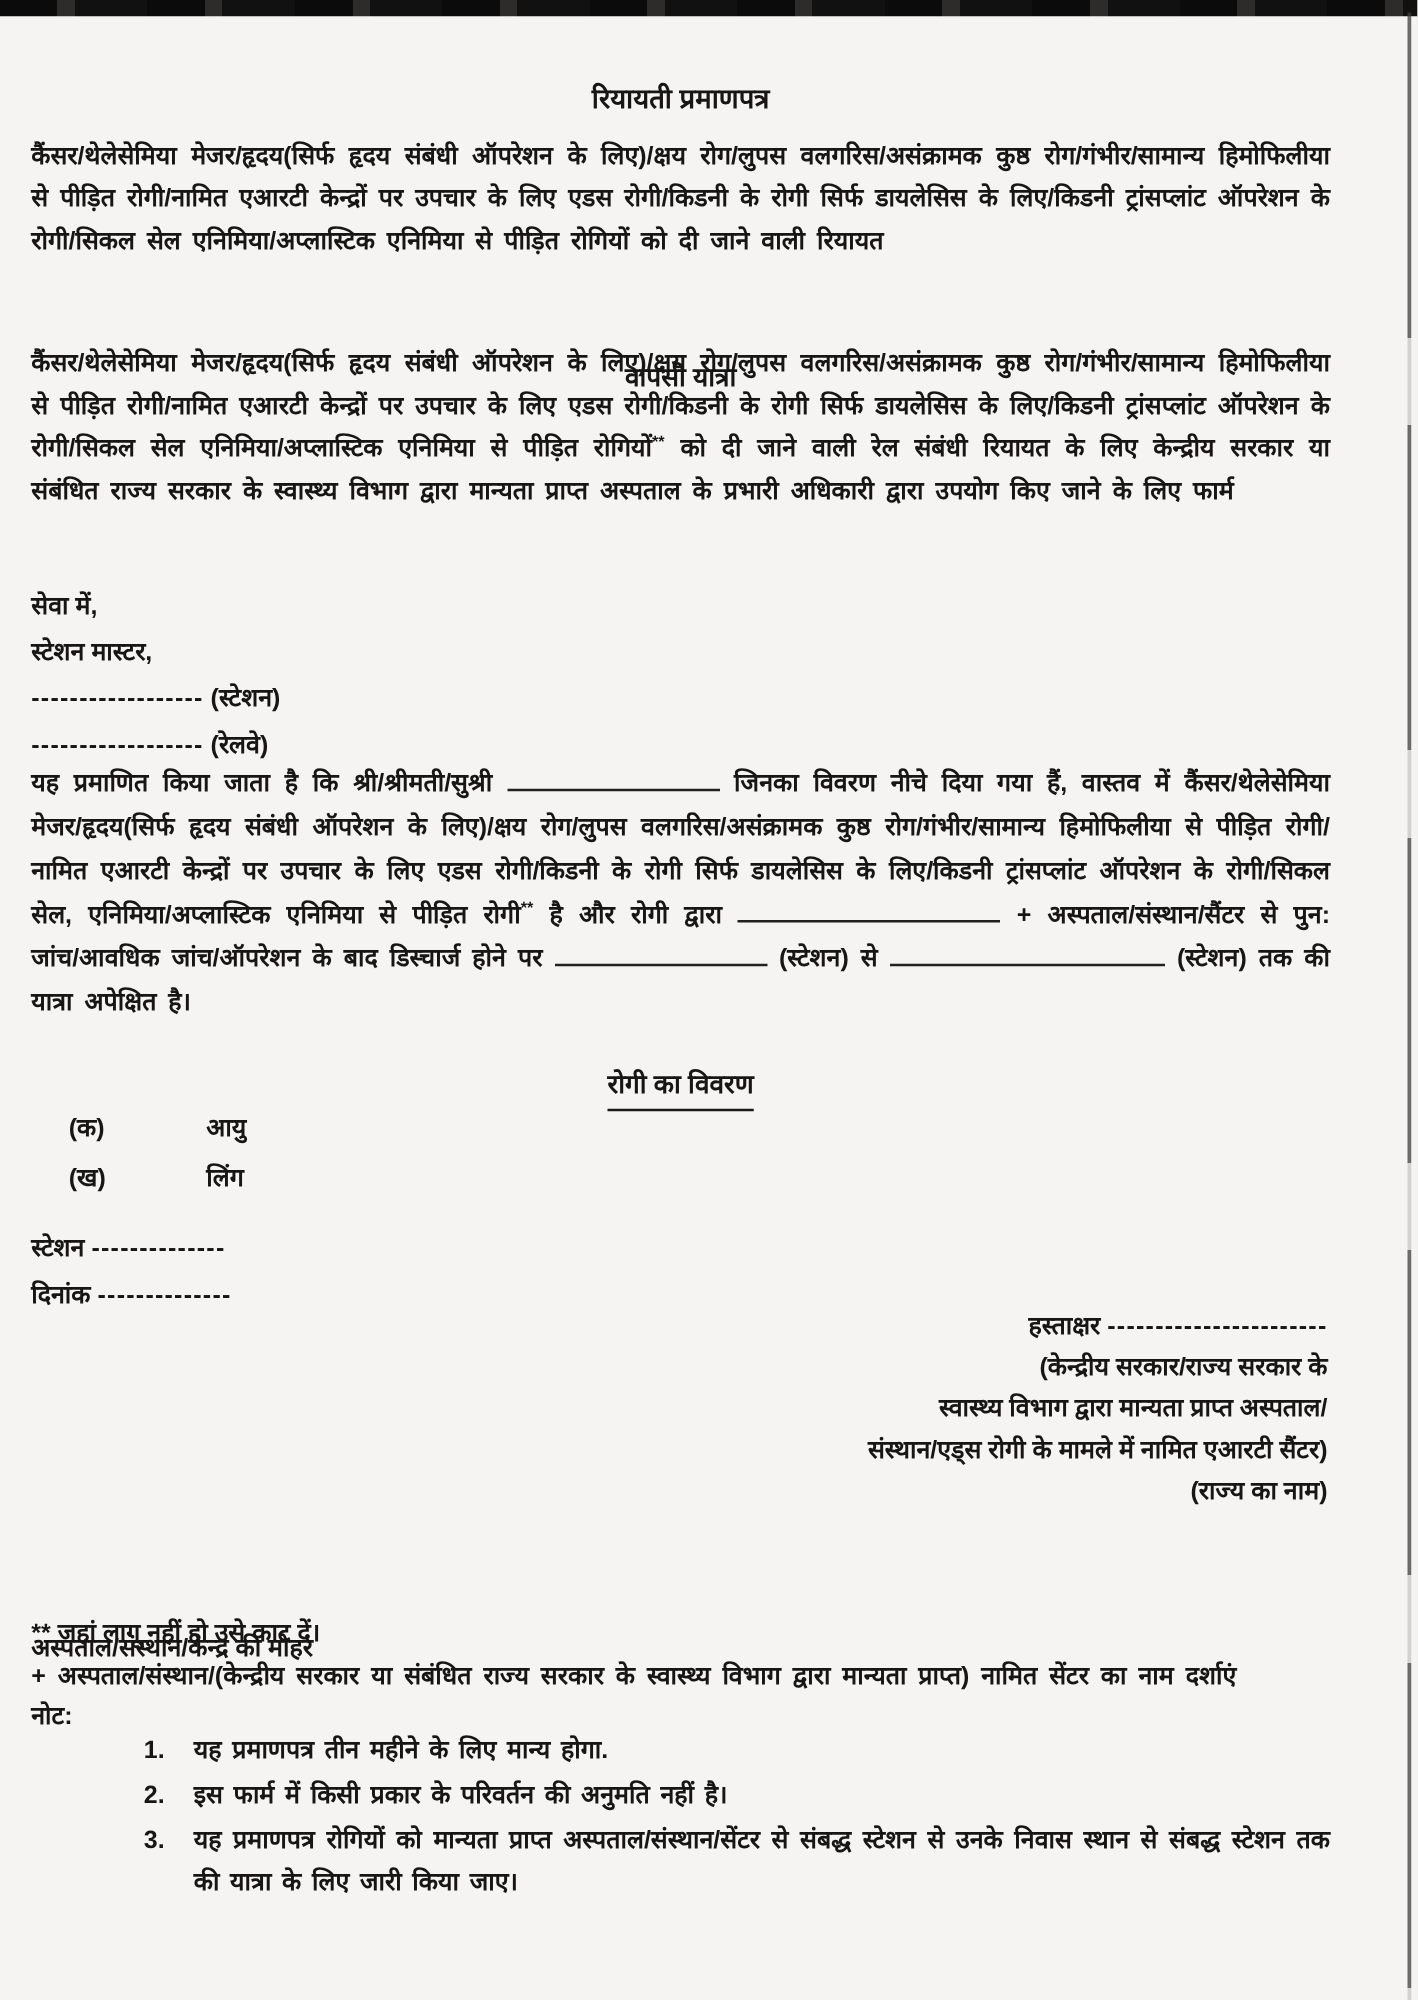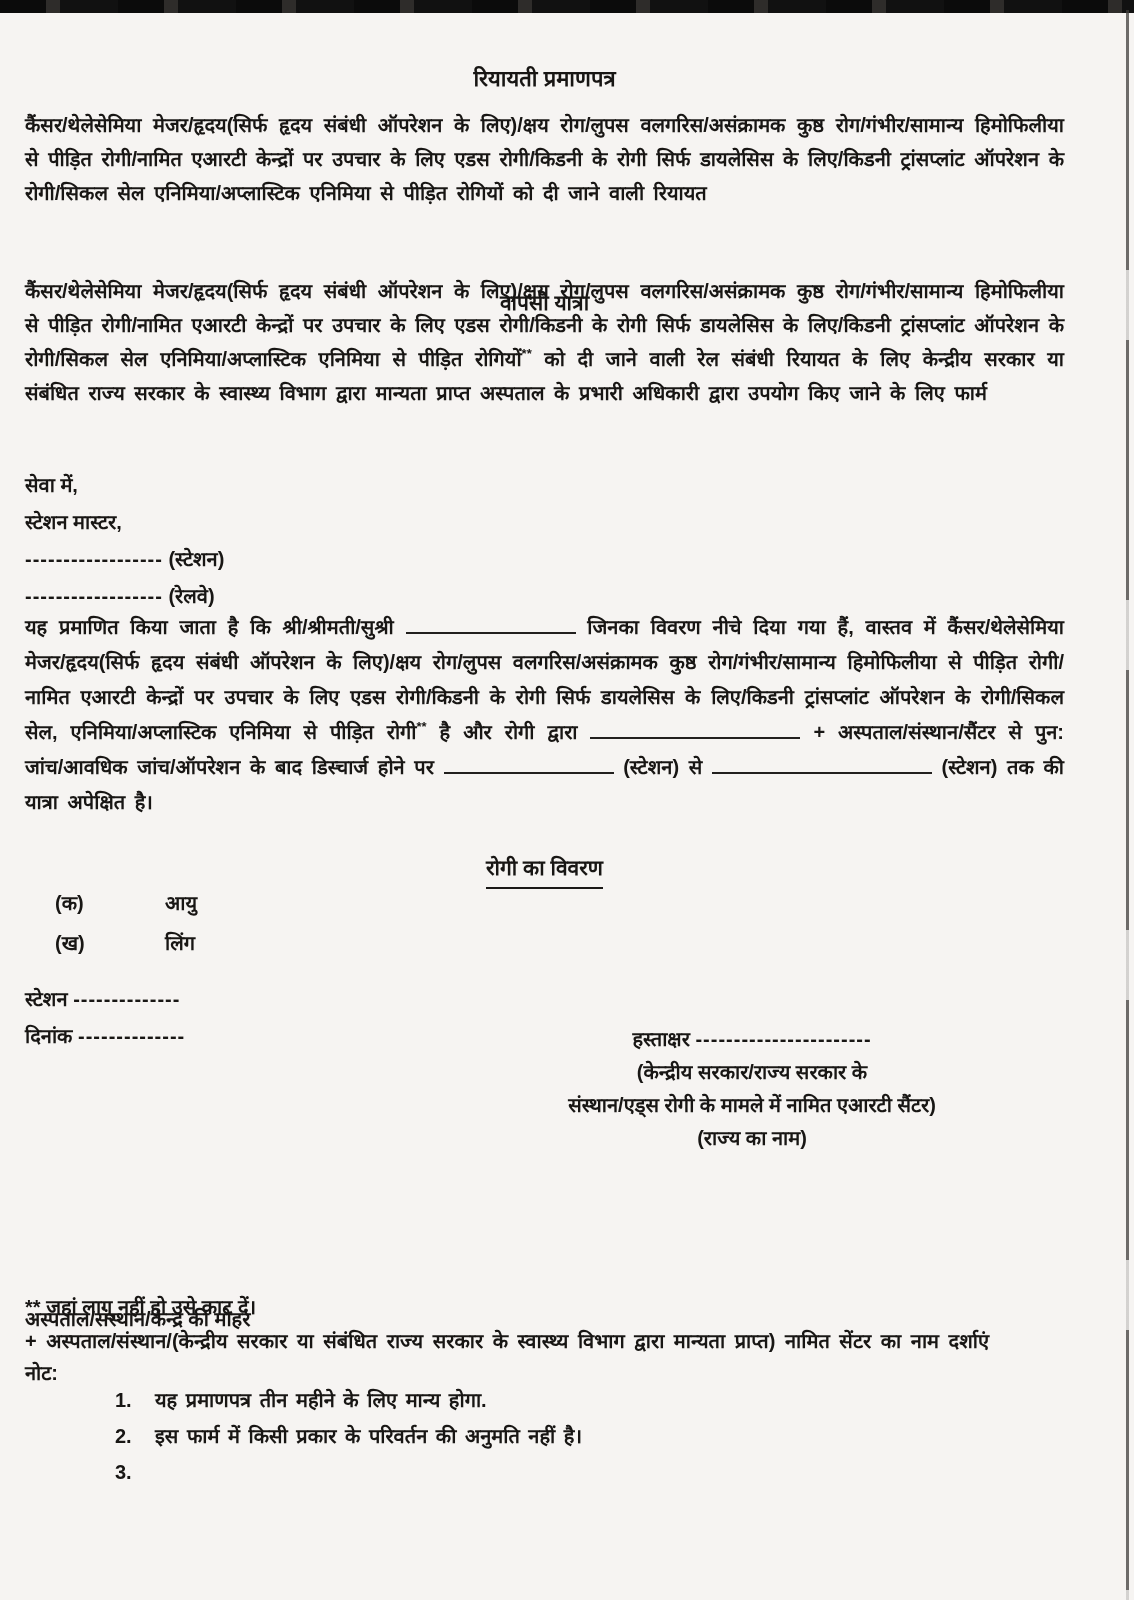--- a/index.html
+++ b/index.html
@@ -40,21 +40,21 @@
     height:16px;
     vertical-align:baseline;
   }
   .w170{width:170px;} .w210{width:210px;} .w220{width:220px;}
   sup{font-size:13px;line-height:0;}
   .addr-line{white-space:nowrap;}
   .dashes{letter-spacing:1px;}
   .detail-row{position:relative;height:40px;}
   .detail-marker{position:absolute;left:30px;}
   .detail-label{position:absolute;left:140px;}
-  .sig-block{position:absolute;right:72px;top:1023px;text-align:center;line-height:33px;width:620px;}
+  .sig-block{position:absolute;right:72px;top:1045px;text-align:right;line-height:33px;width:620px;}
   .notes{position:absolute;left:115px;right:70px;top:1383px;}
   .note{position:relative;padding-left:40px;margin-bottom:2px;text-align:justify;word-spacing:3px;}
   .note-num{position:absolute;left:0;}
 </style>
 </head>
 <body>
 
 <div class="page">
 
   <div class="scan-top-band"></div>
@@ -120,20 +120,21 @@
     <span>स्टेशन</span>
     <span class="dashes">--------------</span>
   </div>
 
   <div class="sig-block">
     <div>
       <span>हस्ताक्षर</span>
       <span class="dashes">-----------------------</span>
     </div>
     <div>(केन्द्रीय सरकार/राज्य सरकार के</div>
+    <div>स्वास्थ्य विभाग द्वारा मान्यता प्राप्त अस्पताल/</div>
     <div>संस्थान/एड्स रोगी के मामले में नामित एआरटी सैंटर)</div>
     <div>(राज्य का नाम)</div>
   </div>
 
   <div class="block" style="top:1302px;">अस्पताल/संस्थान/केन्द्र की मोहर</div>
 
   <div class="block" style="top:1290px;">
     <span>**</span>
     <span>जहां लागू नहीं हो उसे काट दें।</span>
   </div>
@@ -149,16 +150,17 @@
     <div class="note">
       <span class="note-num">1.</span>
       <span>यह प्रमाणपत्र तीन महीने के लिए मान्य होगा.</span>
     </div>
     <div class="note">
       <span class="note-num">2.</span>
       <span>इस फार्म में किसी प्रकार के परिवर्तन की अनुमति नहीं है।</span>
     </div>
     <div class="note">
       <span class="note-num">3.</span>
+      <span>यह प्रमाणपत्र रोगियों को मान्यता प्राप्त अस्पताल/संस्थान/सेंटर से संबद्ध स्टेशन से उनके निवास स्थान से संबद्ध स्टेशन तक की यात्रा के लिए जारी किया जाए।</span>
     </div>
   </div>
 
 </div>
 
 </body></html>

